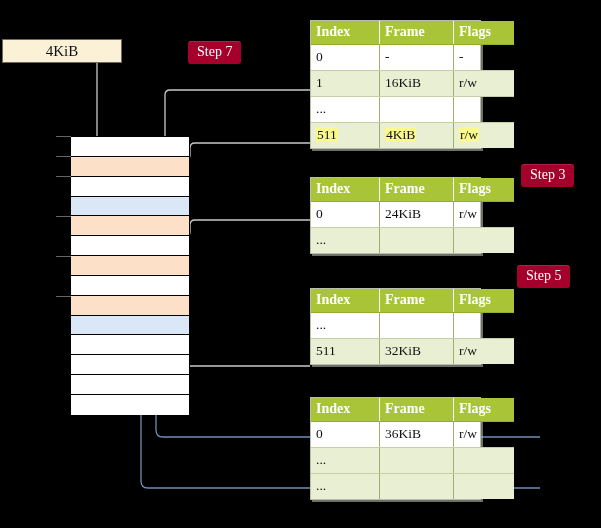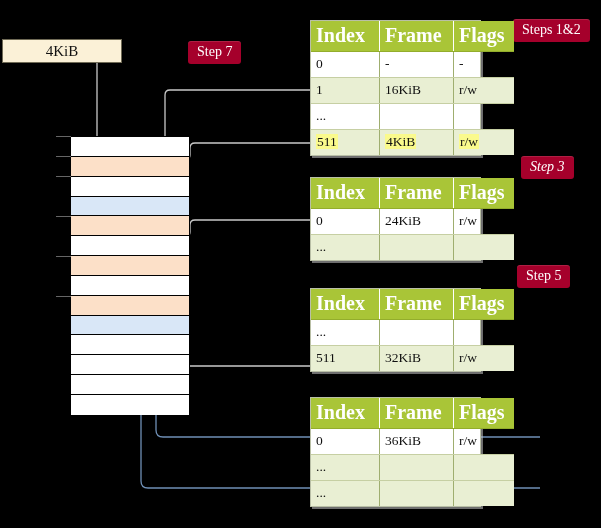--- a/index.html
+++ b/index.html
@@ -44,21 +44,21 @@
     background:#fff;
     box-shadow:2px 2px 0 rgba(200,200,200,.55);
     font-size:13.5px;
     box-sizing:border-box;
   }
   .ptable table{border-collapse:collapse;width:100%;table-layout:fixed;}
   .ptable th{
     background:#A9C537;
     color:#fff;
     font-weight:bold;
-    font-size:20px;
+    font-size:14px;
     text-align:left;
     padding:3px 5px 4px 5px;
     border-right:1px solid #fff;
     border-bottom:1px solid #93ad2c;
   }
   .ptable th:last-child{border-right:none;}
   .ptable td{
     padding:2px 5px 3px 5px;
     border-right:1px solid #9fae6f;
     border-bottom:1px solid #c6cfa3;
@@ -128,24 +128,21 @@
     <path d="M540,488 L148,488 Q141,488 141,481 L141,208" stroke="#6f8fb5" stroke-width="1.3" fill="none" marker-end="url(#bluehead)"></path>
   </svg>
 
   <div class="srcbox" style="left:2px;top:39px;width:118px;height:22px;">
     <span>4KiB</span>
   </div>
 
   <div class="pill" style="left:188px;top:41px;">
     <span>Step 7</span>
   </div>
-  <div class="pill" style="left:513px;top:19px;">
-    <span>Steps 1&amp;2</span>
-  </div>
-  <div class="pill" style="left:521px;top:156px;font-style:italic;">
+  <div class="pill" style="left:521px;top:164px;">
     <span>Step 3</span>
   </div>
   <div class="pill" style="left:517px;top:265px;">
     <span>Step 5</span>
   </div>
 
   <div class="mem" id="mem-col" style="left:70px;top:136px;width:120px;height:279px;">
       <div class="memrow" style="background: rgb(255, 255, 255); height: 19.8571px;"></div>
       <div class="memrow" style="background: rgb(252, 224, 200); height: 19.8571px;"></div>
       <div class="memrow" style="background: rgb(255, 255, 255); height: 19.8571px;"></div>

